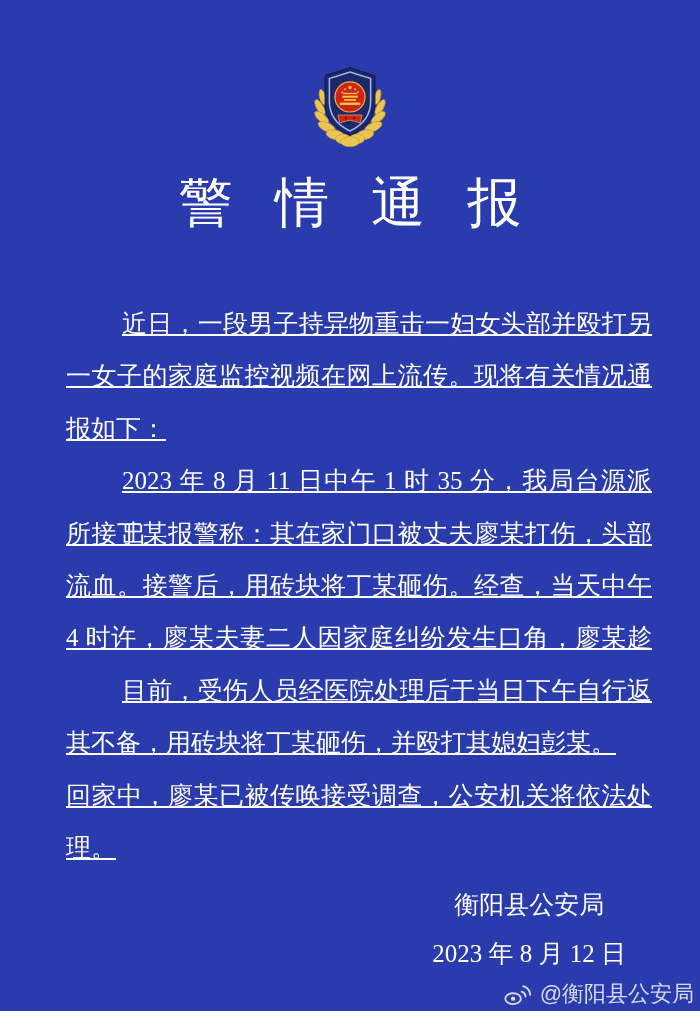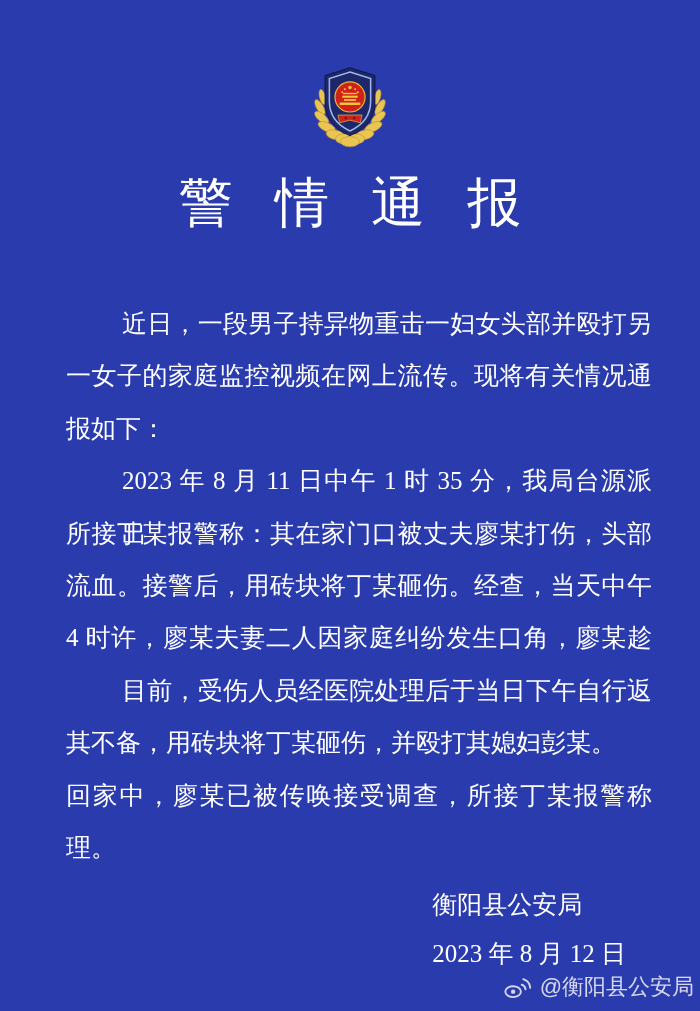--- a/index.html
+++ b/index.html
@@ -16,28 +16,28 @@
   }
   .badge{position:absolute;top:64px;left:50%;transform:translateX(-50%);}
   .title{
     position:absolute;top:166px;left:0;width:100%;box-sizing:border-box;
     text-align:center;font-size:54px;font-weight:normal;line-height:74px;
     letter-spacing:0.78em;padding-left:0.78em;white-space:nowrap;
   }
   .body-text{position:absolute;top:298px;left:66px;width:586px;font-size:25px;}
   .line{
     line-height:52.4px;height:52.4px;overflow:visible;
-    text-align:justify;text-align-last:justify;
+    text-align:justify;text-align-last:justify;text-decoration:underline;
   }
   .line.first{padding-left:56px;}
   .line.nojust{text-align-last:left;}
-  .signature{position:absolute;top:880px;right:74px;text-align:left;font-size:25px;}
+  .signature{position:absolute;top:880px;right:74px;text-align:center;font-size:25px;}
   .sig-line{line-height:49px;}
   .watermark{
-    position:absolute;right:6px;bottom:9px;display:flex;align-items:center;gap:9px;
+    position:absolute;right:6px;bottom:2px;display:flex;align-items:center;gap:9px;
     color:rgba(243,243,248,0.85);font-size:22px;
     font-family:"Liberation Sans","DejaVu Sans",sans-serif;
   }
   .watermark svg{display:block;}
 </style>
 </head>
 <body>
 
 <div class="badge">
   <svg width="86" height="90" viewBox="0 0 100 104">
@@ -89,21 +89,21 @@
 <div class="body-text">
     <div class="line first">近日，一段男子持异物重击一妇女头部并殴打另</div>
     <div class="line">一女子的家庭监控视频在网上流传。现将有关情况通</div>
     <div class="line nojust">报如下：</div>
     <div class="line first">2023 年 8 月 11 日中午 1 时 35 分，我局台源派出</div>
     <div class="line">所接丁某报警称：其在家门口被丈夫廖某打伤，头部</div>
     <div class="line">流血。接警后，用砖块将丁某砸伤。经查，当天中午</div>
     <div class="line">4 时许，廖某夫妻二人因家庭纠纷发生口角，廖某趁</div>
     <div class="line first">目前，受伤人员经医院处理后于当日下午自行返</div>
     <div class="line nojust">其不备，用砖块将丁某砸伤，并殴打其媳妇彭某。</div>
-    <div class="line">回家中，廖某已被传唤接受调查，所接丁某报警称</div>
+    <div class="line">回家中，廖某已被传唤接受调查，公安机关将依法处</div>
     <div class="line nojust">理。</div>
   </div>
 
 <div class="signature">
   <div class="sig-line">衡阳县公安局</div>
   <div class="sig-line">2023 年 8 月 12 日</div>
 </div>
 
 <div class="watermark">
   <svg width="28" height="24" viewBox="0 0 36 30">

